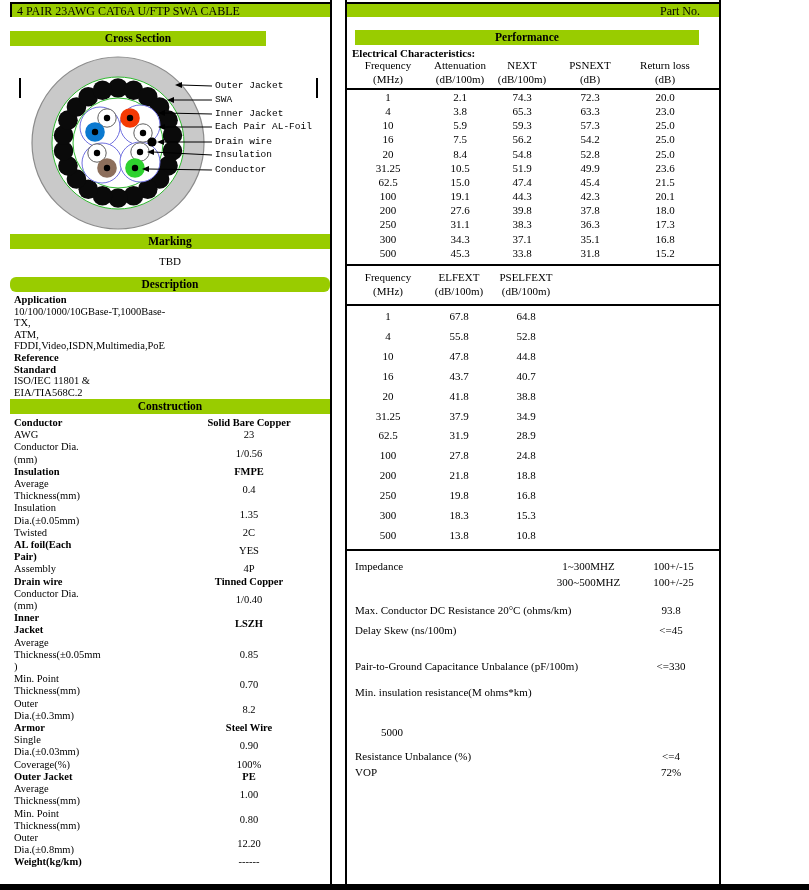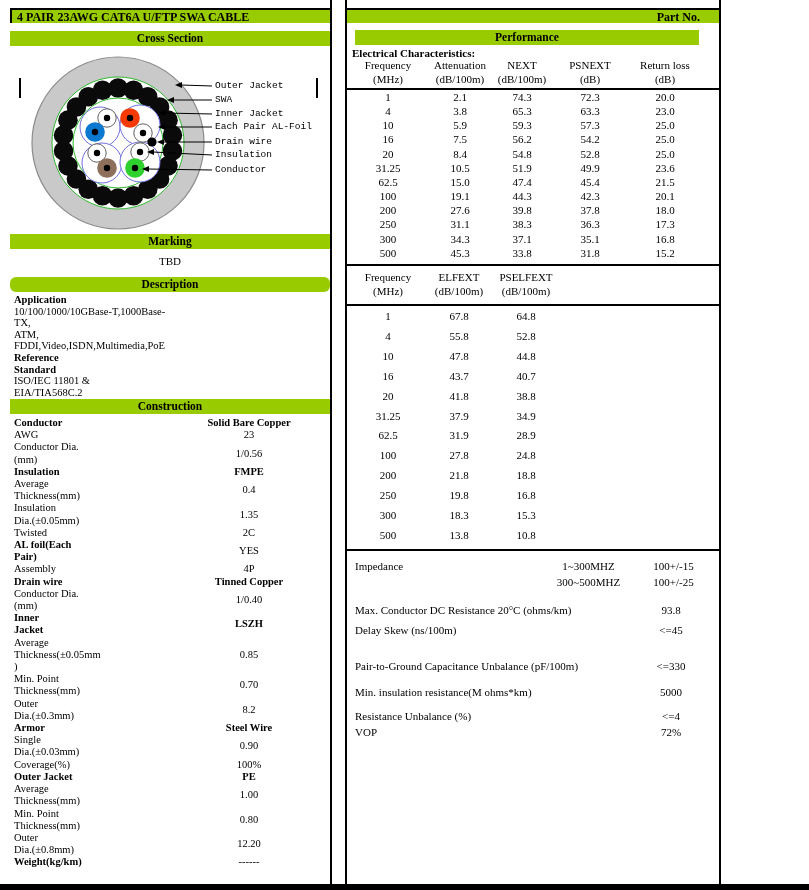--- a/index.html
+++ b/index.html
@@ -1,21 +1,21 @@
 <!DOCTYPE html>
 <html><head>
 <meta charset="utf-8">
 <style>
   html,body{margin:0;padding:0;background:#ffffff;}
   .page{position:relative;width:809px;height:890px;background:#ffffff;overflow:hidden;
         font-family:"Liberation Serif","DejaVu Serif",serif;color:#000;}
   .bar{position:absolute;background:#99cc00;height:15px;line-height:15px;
        font-weight:bold;font-size:11.5px;text-align:center;}
-  .title-bar{position:absolute;top:8px;height:15px;line-height:15px;background:#99cc00;
-       font-weight:bold;font-size:12px;border-top:2px solid #000;}
+  .title-bar{position:absolute;top:2px;height:15px;line-height:15px;background:#99cc00;
+       font-weight:normal;font-size:12px;border-top:2px solid #000;}
   .vline{position:absolute;top:0;width:2px;height:890px;background:#000;}
   .hline{position:absolute;height:2px;background:#000;left:0;width:373px;}
   .bottom-bar{position:absolute;left:0;top:884px;width:809px;height:6px;background:#000;}
 
   
   .left-col{position:absolute;left:10px;top:0;width:320px;height:890px;}
   .diagram{position:absolute;left:0;top:50px;width:320px;height:185px;}
   .diag-label{position:absolute;left:205px;height:12px;line-height:12px;
       font-family:"Liberation Mono","DejaVu Sans Mono",monospace;font-size:9.5px;white-space:nowrap;}
   .tbd{position:absolute;left:0;top:255px;width:320px;text-align:center;font-size:11px;}
@@ -38,37 +38,37 @@
   .t2.t-body{line-height:19.9px;}
   .th{white-space:pre-line;}
   .extra{position:absolute;left:0;top:558px;width:373px;}
   .x-row{display:flex;line-height:16px;gap:24px;}
   .x-label{flex:1;padding-left:8px;}
   .x-value{width:90px;text-align:center;margin-right:4px;}
   .x-sub{width:170px;margin-right:4px;}
   .x-subrow{display:flex;}
   .x-subl,.x-subv{width:85px;text-align:center;}
   .x1{margin-top:12px;} .x2{margin-top:4px;} .x3{margin-top:20px;}
-  .x4{margin-top:10px;} .x5{margin-top:8px;}
+  .x4{margin-top:10px;flex-direction:column;} .x5{margin-top:8px;}
 </style>
 </head>
 <body>
 
 <div class="page">
 
   <div class="title-bar" style="left:10px;width:320px;border-left:2px solid #000;padding-left:5px;box-sizing:border-box;text-align:left;">4 PAIR 23AWG CAT6A U/FTP SWA CABLE</div>
   <div class="title-bar" style="left:347px;width:373px;padding-right:20px;box-sizing:border-box;text-align:right;">Part No.</div>
 
   <div class="vline" style="left:330px;"></div>
   <div class="vline" style="left:345px;"></div>
   <div class="vline" style="left:719px;"></div>
   <div class="bottom-bar"></div>
 
   <div class="left-col">
-    <div class="bar" style="left:0;top:31px;width:320px;">Cross Section</div>
+    <div class="bar" style="left:0;top:31px;width:256px;">Cross Section</div>
 
     <div class="diagram">
       <svg width="320" height="185" viewBox="0 0 320 185">
           <circle cx="108" cy="93" r="86" fill="#c9c9c9" stroke="#8c8c8c" stroke-width="1.2"></circle>
           <circle cx="108" cy="93" r="66" fill="#ffffff" stroke="#2eb82e" stroke-width="1"></circle>
           <circle cx="108" cy="38" r="9.8" fill="#0a0a0a" stroke="none"></circle>
           <circle cx="123.49529062627863" cy="40.22788645120264" r="9.8" fill="#0a0a0a" stroke="none"></circle>
           <circle cx="137.73524496005788" cy="46.73105569428504" r="9.8" fill="#0a0a0a" stroke="none"></circle>
           <circle cx="149.5662265894842" cy="56.98265963300932" r="9.8" fill="#0a0a0a" stroke="none"></circle>
           <circle cx="158.0297597444985" cy="70.15217428489625" r="9.8" fill="#0a0a0a" stroke="none"></circle>

